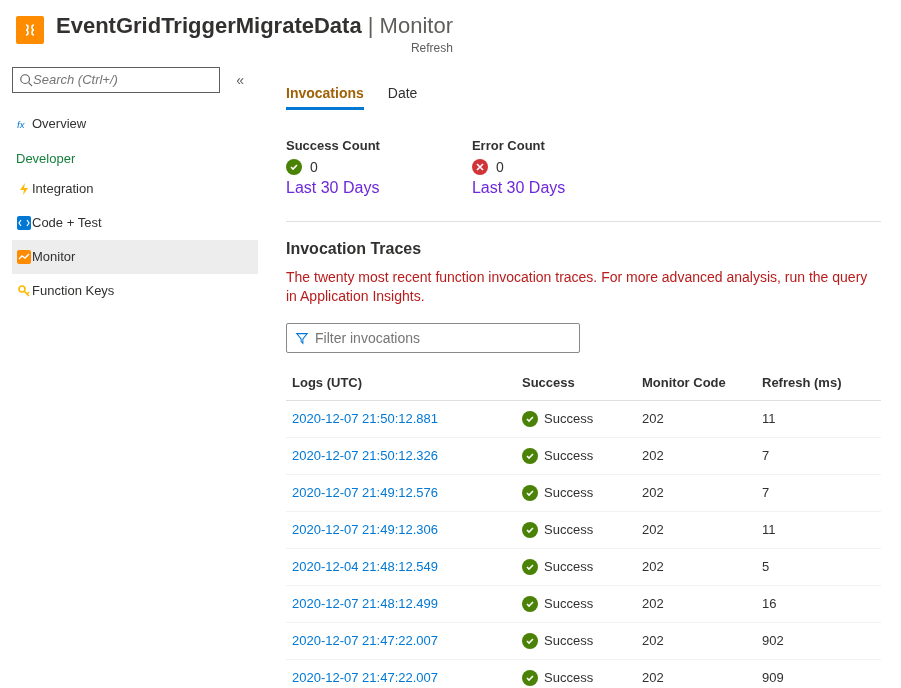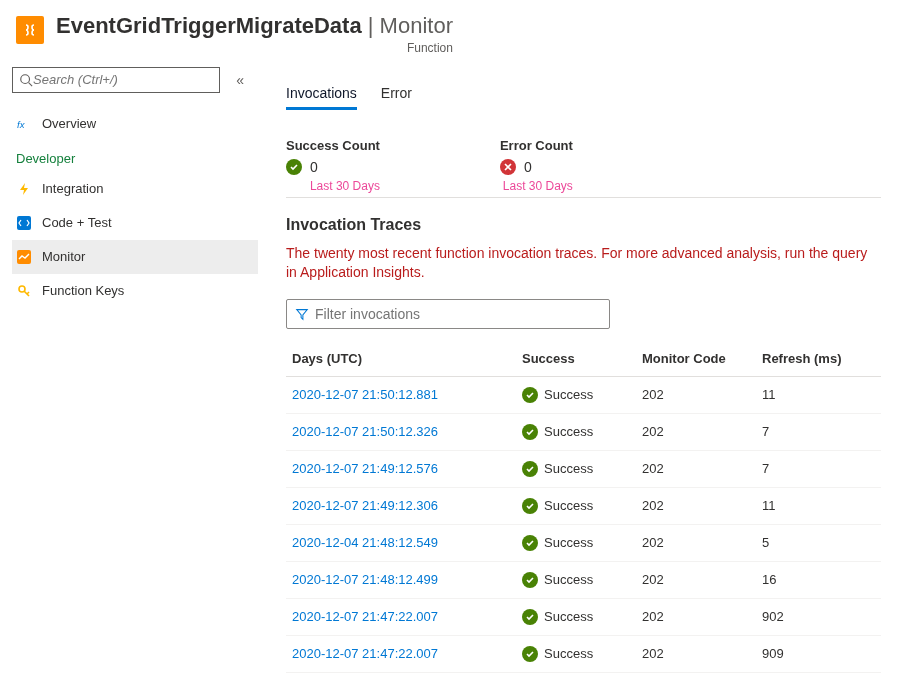--- a/index.html
+++ b/index.html
@@ -80,21 +80,21 @@
     color: #605e5c;
     font-size: 14px;
     padding: 4px;
   }
   .nav-item {
     display: flex;
     align-items: center;
     height: 34px;
     padding-left: 4px;
     cursor: pointer;
-    gap: 10px;
+    gap: 0;
     font-size: 13px;
     color: #323130;
   }
   .nav-item.active { background: #ededed; }
   .nav-item .icon-slot {
     width: 16px; height: 16px;
     display: flex; align-items: center; justify-content: center;
     flex-shrink: 0;
   }
   .section-label {
@@ -113,47 +113,46 @@
     gap: 24px;
     margin-bottom: 28px;
   }
   .tab {
     font-size: 14px;
     color: #323130;
     padding-bottom: 6px;
     cursor: pointer;
   }
   .tab.active {
-    color: #0f172a;
-    font-weight: 400;
+    color: #a16207;
+    font-weight: 700;
     border-bottom: 3px solid #0078d4;
   }
   .counts {
     display: flex;
-    gap: 120px;
+    gap: 92px;
     border-bottom: 1px solid #e1dfdd;
-    padding-bottom: 4px;
+    padding-bottom: 24px;
     margin-bottom: 18px;
   }
   .count-block .count-label {
     font-weight: 600;
     font-size: 13px;
     margin-bottom: 6px;
   }
   .count-block .count-row {
     display: flex;
     align-items: center;
     gap: 8px;
     font-size: 14px;
     margin-bottom: 4px;
   }
   .count-block .count-sub {
-    font-size: 12px;
-    color: #ec4899;
-    text-align: right;
+    font-size: 16px;
+    color: #6d28d9;
   }
   .status-icon {
     width: 16px; height: 16px; border-radius: 50%;
     display: inline-flex; align-items: center; justify-content: center;
     flex-shrink: 0;
   }
   .status-icon.success { background: #498205; }
   .status-icon.error { background: #d13438; }
   .section-title {
     font-size: 16px;
@@ -180,21 +179,21 @@
     cursor: pointer;
     color: #323130;
   }
   .filter-box {
     border: 1px solid #8a8886;
     border-radius: 2px;
     display: flex;
     align-items: center;
     height: 30px;
     padding: 0 8px;
-    width: 324px;
+    width: 294px;
     margin-bottom: 14px;
   }
   .filter-box input {
     border: none; outline: none; flex: 1;
     font-size: 14px;
     background: transparent;
   }
   table.traces {
     width: 100%;
     border-collapse: collapse;
@@ -224,21 +223,21 @@
         <path d="M4 3 Q6 3 6 5 Q6 8 4 8 Q6 8 6 11 Q6 13 4 13" stroke="#fff" stroke-width="1.6" fill="none"></path>
         <path d="M12 3 Q10 3 10 5 Q10 8 12 8 Q10 8 10 11 Q10 13 12 13" stroke="#fff" stroke-width="1.6" fill="none"></path>
       </svg>
   </div>
   <div>
     <div class="header-title">
       <span>EventGridTriggerMigrateData</span>
       <span class="sep"> | </span>
       <span class="crumb">Monitor</span>
     </div>
-    <div class="header-subtitle">Function</div>
+    <div class="header-subtitle">Refresh</div>
   </div>
 </div>
 
 <div class="body">
   <div class="sidebar">
     <div class="search-row">
       <div class="search-box">
         <svg width="14" height="14" viewBox="0 0 16 16">
             <circle cx="7" cy="7" r="5" stroke="#605e5c" stroke-width="1.3" fill="none"></circle>
             <line x1="11" y1="11" x2="15" y2="15" stroke="#605e5c" stroke-width="1.3"></line>
@@ -296,21 +295,21 @@
             <line x1="10" y1="10" x2="12" y2="8" stroke="#ffb900" stroke-width="1.6"></line>
           </svg>
       </span>
       <span>Function Keys</span>
     </div>
   </div>
 
   <div class="main">
     <div class="tabs">
       <div class="tab active">Invocations</div>
-      <div class="tab">Error</div>
+      <div class="tab">Date</div>
     </div>
 
     <div class="counts">
       <div class="count-block">
         <div class="count-label">Success Count</div>
         <div class="count-row">
           <span class="status-icon success">
             <svg width="10" height="10" viewBox="0 0 10 10">
                 <path d="M2 5 L4 7 L8 3" stroke="#fff" stroke-width="1.6" fill="none"></path>
               </svg>
@@ -340,21 +339,21 @@
     <div class="filter-box">
       <svg width="14" height="14" viewBox="0 0 16 16">
           <path d="M2 3 L14 3 L9 9 L9 14 L7 12 L7 9 Z" stroke="#0078d4" stroke-width="1.2" fill="none"></path>
         </svg>
       <input type="text" style="margin-left: 6px;" placeholder="Filter invocations">
     </div>
 
     <table class="traces">
       <thead>
         <tr>
-          <th style="width:230px">Days (UTC)</th>
+          <th style="width:230px">Logs (UTC)</th>
           <th style="width:120px">Success</th>
           <th style="width:120px">Monitor Code</th>
           <th>Refresh (ms)</th>
         </tr>
       </thead>
       <tbody id="traces-body">
           <tr>
             <td><span class="link">2020-12-07 21:50:12.881</span></td>
             <td>
               <div class="cell-status">

